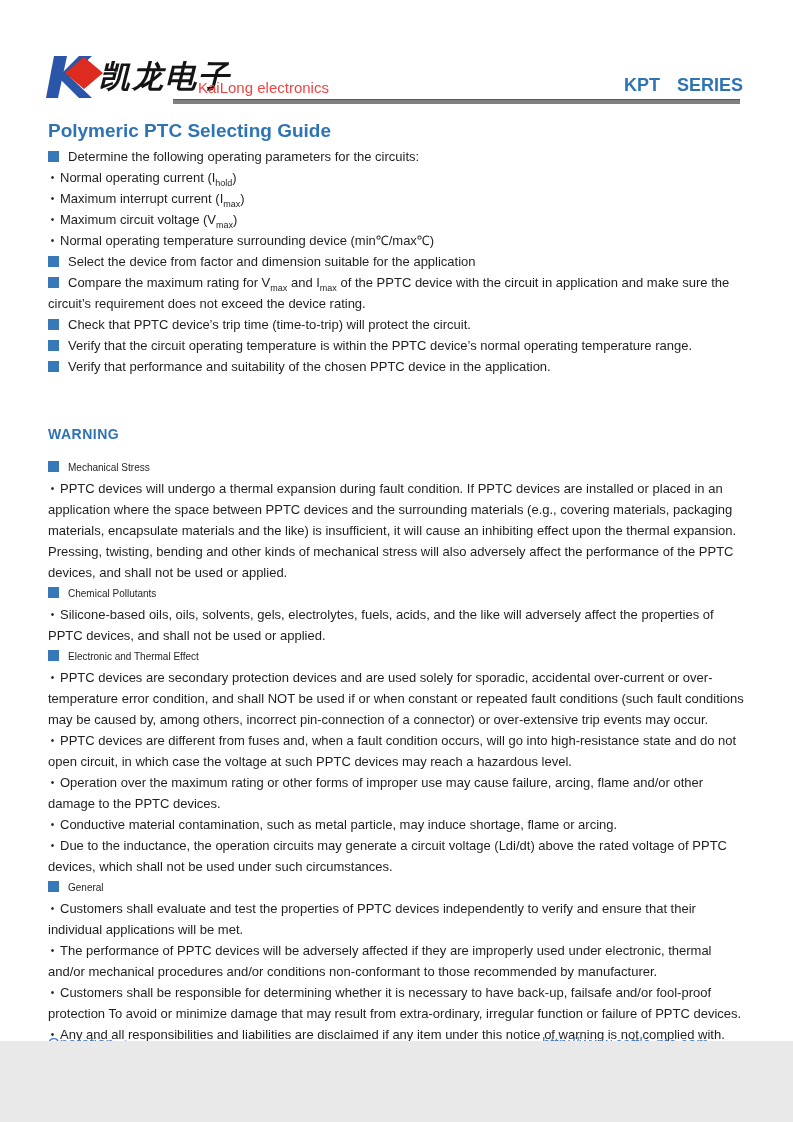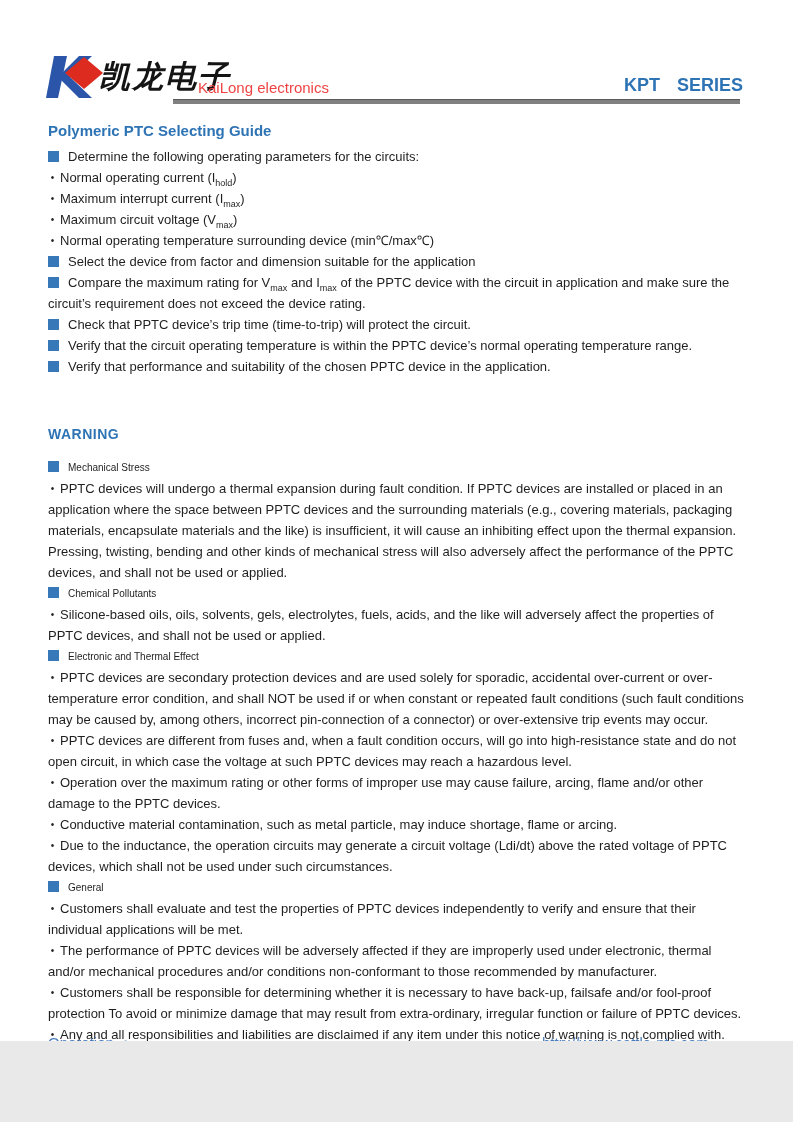--- a/index.html
+++ b/index.html
@@ -31,21 +31,21 @@
   }
   .header-rule{
     position:absolute;left:173px;top:99px;
     width:567px;height:5px;background:#808080;
     border-top:1px solid #5a5a5a;box-sizing:border-box;
   }
   
   .content{position:absolute;left:48px;top:121px;width:700px;}
   .guide-title{
     margin:0 0 6px 0;
-    font-size:15px;font-weight:bold;color:#2E74B5;line-height:19px;
+    font-size:19px;font-weight:bold;color:#2E74B5;line-height:19px;
   }
   .warning-title{
     margin:46px 0 12px 0;
     font-size:14px;font-weight:bold;color:#2E74B5;line-height:22px;
     letter-spacing:0.5px;
   }
   p.item{margin:0;font-size:13px;line-height:21px;color:#1f1f1f;}
   p.item.heading{font-size:10px;}
   .sq{
     display:inline-block;width:11px;height:11px;

